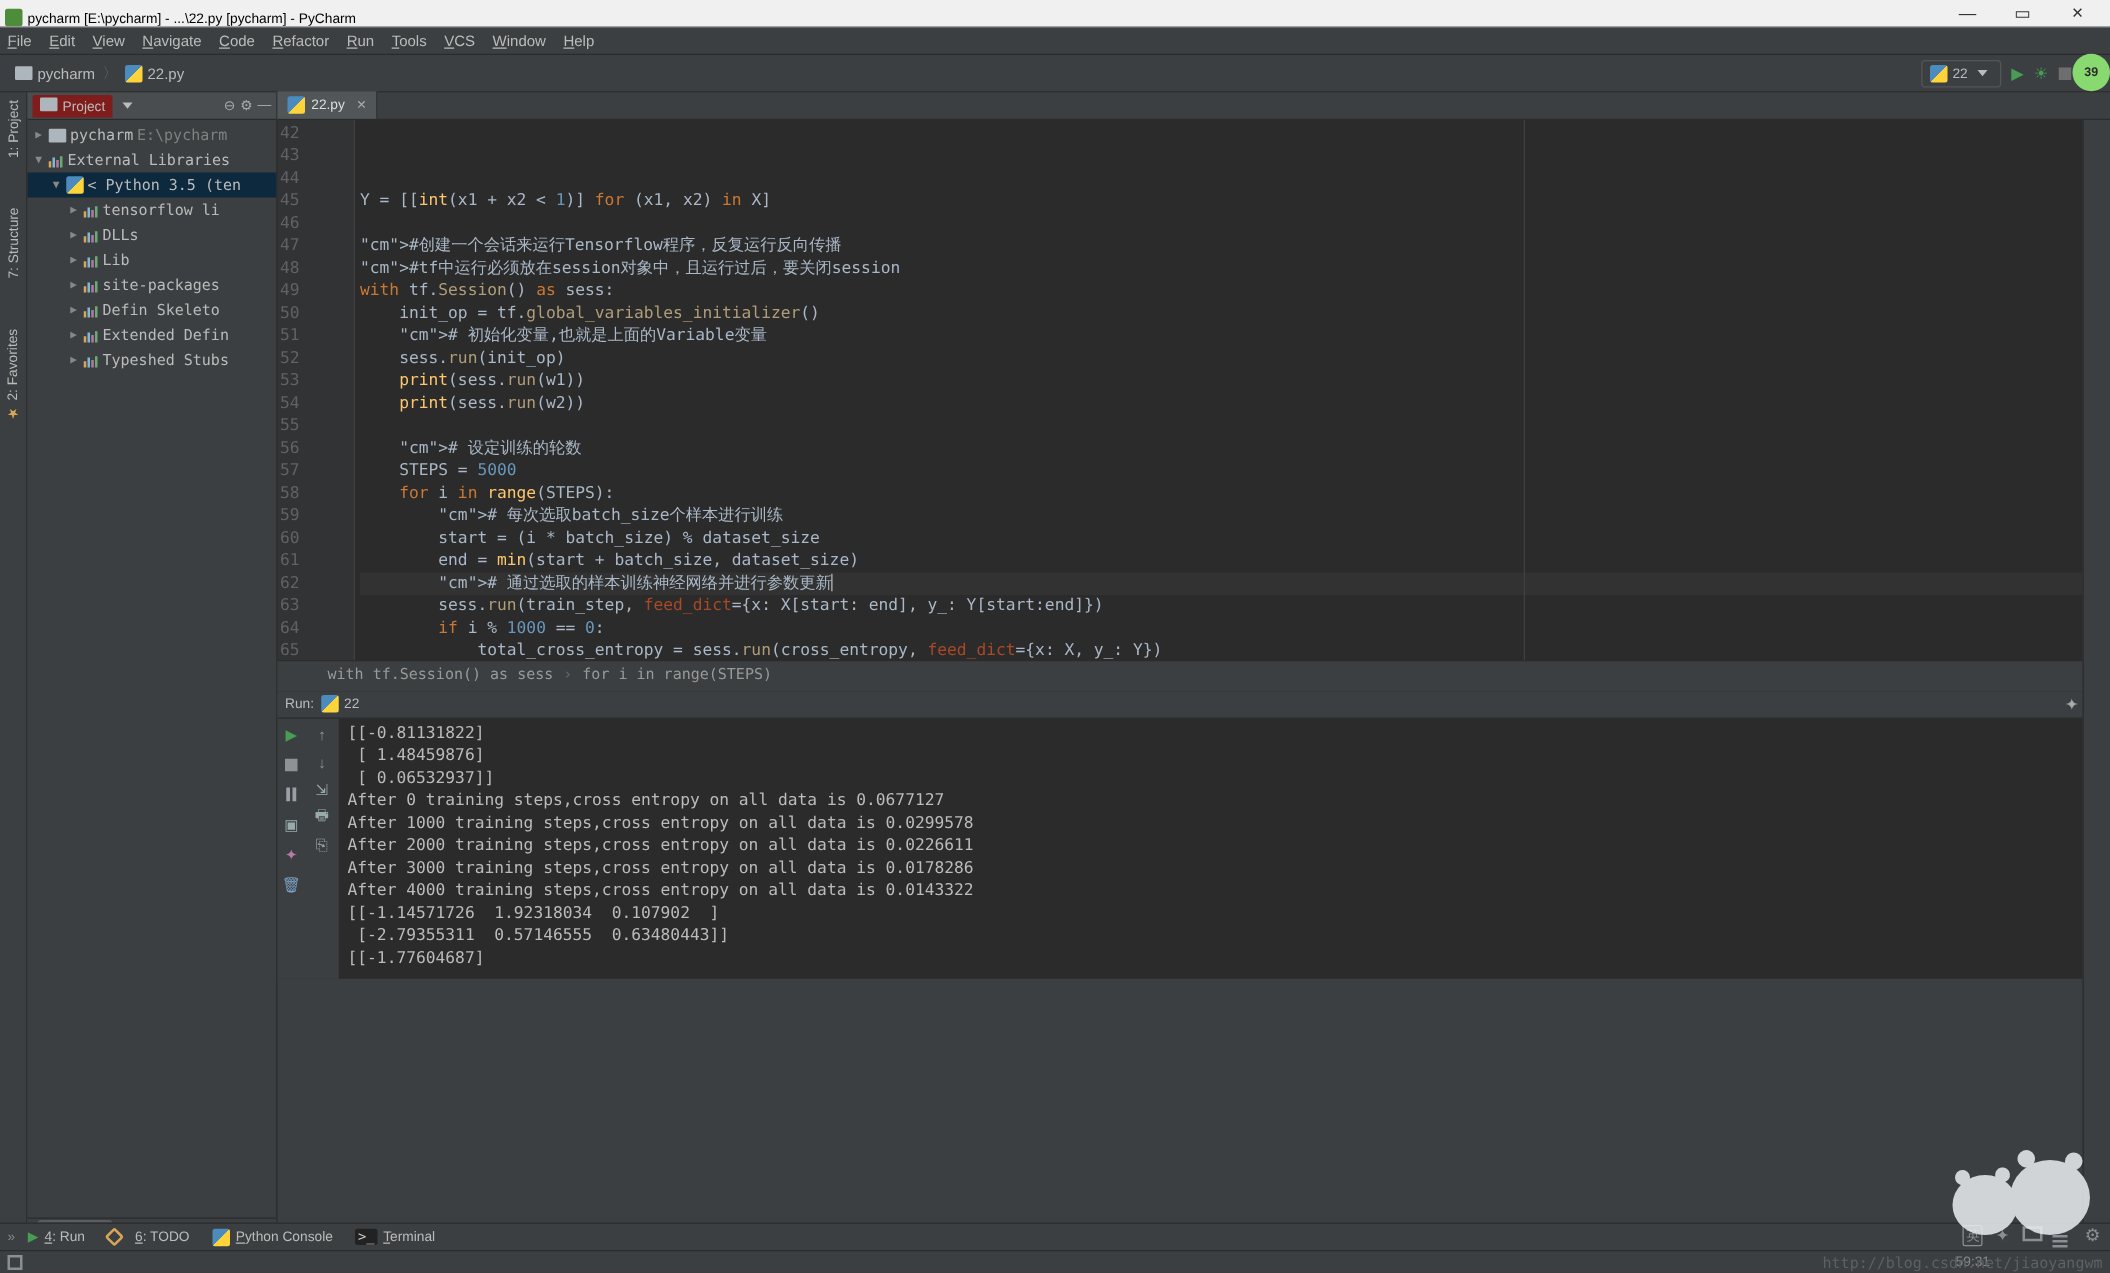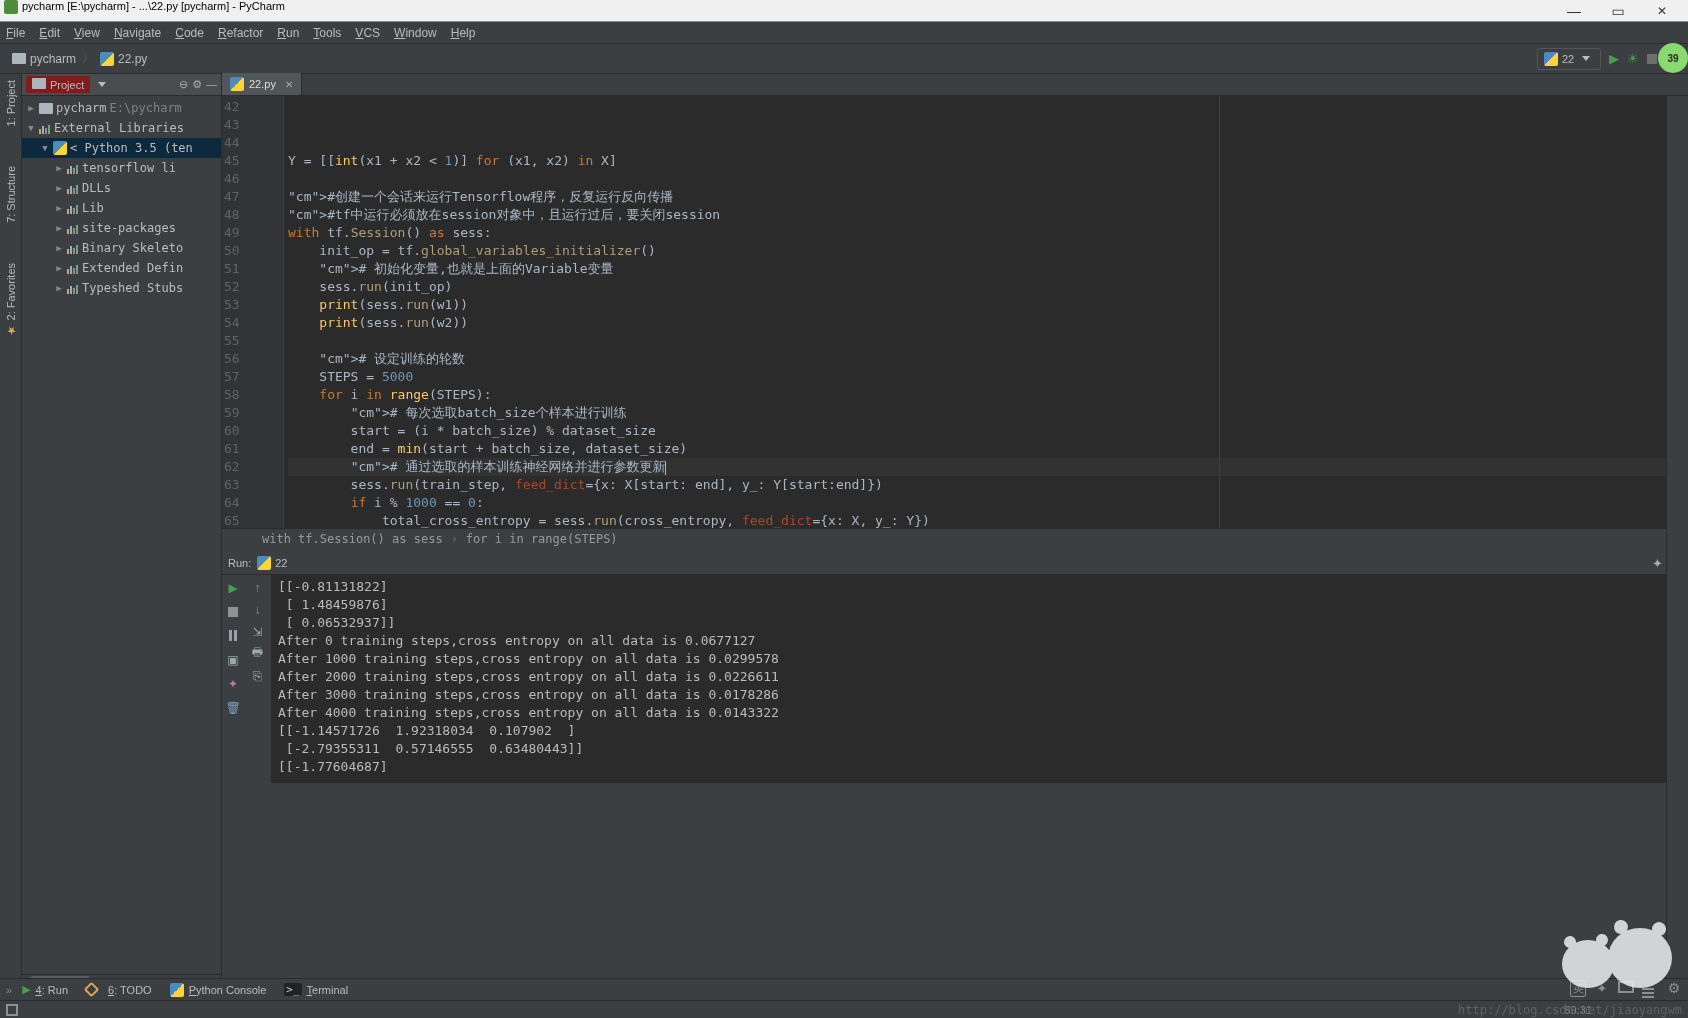--- a/index.html
+++ b/index.html
@@ -1,17 +1,17 @@
 <!DOCTYPE html>
 <html><head>
 <meta charset="utf-8">
 <style>
 * { margin:0; padding:0; box-sizing:border-box; }
 body { width:1688px; height:1018px; background:#3c3f41; font-family:"Segoe UI",Arial,sans-serif; font-size:12px; color:#bbbbbb; overflow:hidden; position:relative; }
-.titlebar { height:22px; background:#f0f0f0; color:#000; display:flex; align-items:flex-start; padding:0 4px; border-bottom:1px solid #888; }
+.titlebar { height:22px; background:#f0f0f0; color:#000; display:flex; align-items:flex-end; padding:0 4px; border-bottom:1px solid #888; }
 .titlebar .icon { width:14px; height:14px; margin-right:4px; background:#4c8c3a; border-radius:2px; }
 .titlebar .title { flex:1; font-size:11px; }
 .winbtn { width:44px; height:22px; text-align:center; line-height:22px; font-size:14px; color:#333; }
 .winbtn.close { font-size:12px; }
 .menubar { height:22px; background:#3c3f41; display:flex; align-items:center; padding:0 6px; border-bottom:1px solid #2b2b2b; color:#bbbbbb; font-size:12px; }
 .menubar span { margin-right:14px; }
 .menubar span u { text-decoration:underline; }
 .navbar { height:30px; background:#3c3f41; display:flex; align-items:center; padding:0 6px; border-bottom:1px solid #2b2b2b; }
 .navbar .crumb { display:flex; align-items:center; gap:4px; padding:0 6px; }
 .folder-icon { width:14px; height:11px; background:#adb5bd; border-radius:1px; display:inline-block; }
@@ -239,21 +239,21 @@
           <span>site-packages</span>
         </div>
         <div class="tree-row l2">
           <span class="tree-arrow">▶</span>
           <span class="bars-icon">
             <i></i>
             <i></i>
             <i></i>
             <i></i>
           </span>
-          <span>Binary Skeleto</span>
+          <span>Defin Skeleto</span>
         </div>
         <div class="tree-row l2">
           <span class="tree-arrow">▶</span>
           <span class="bars-icon">
             <i></i>
             <i></i>
             <i></i>
             <i></i>
           </span>
           <span>Extended Defin</span>

